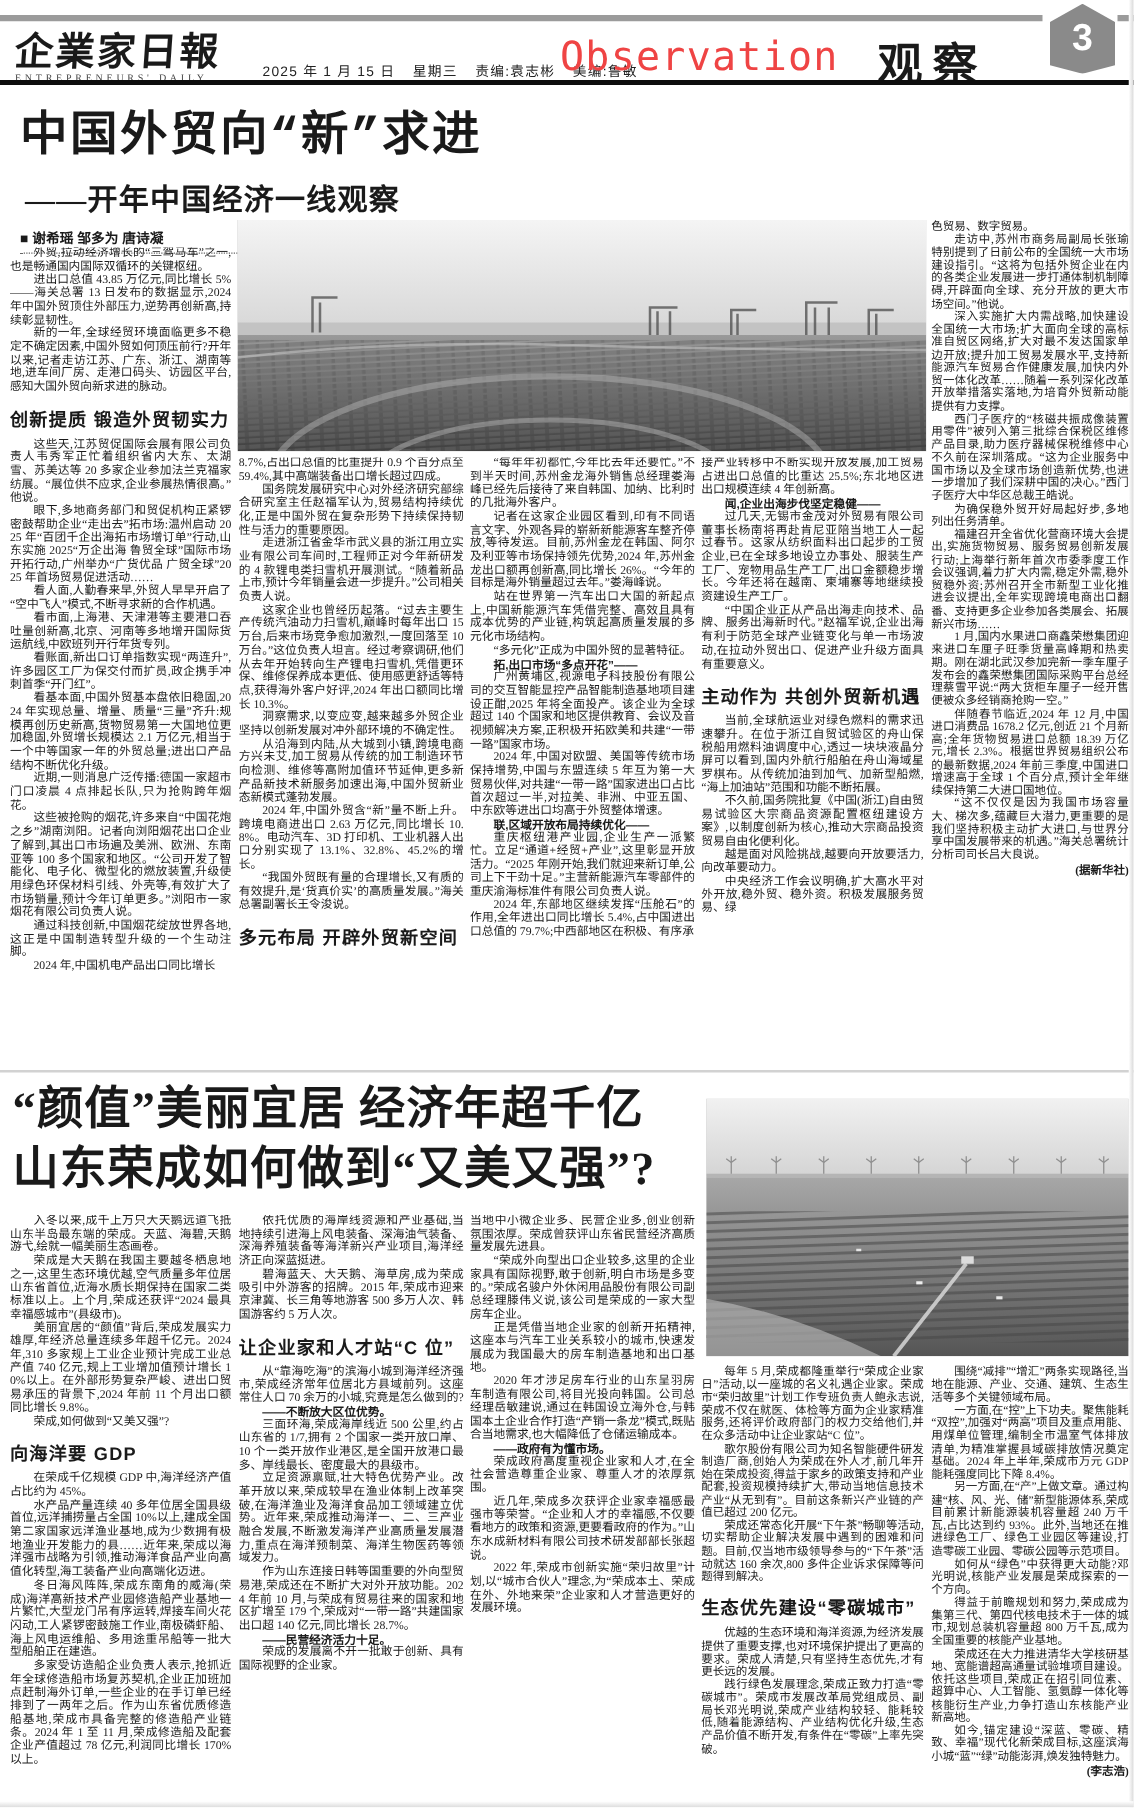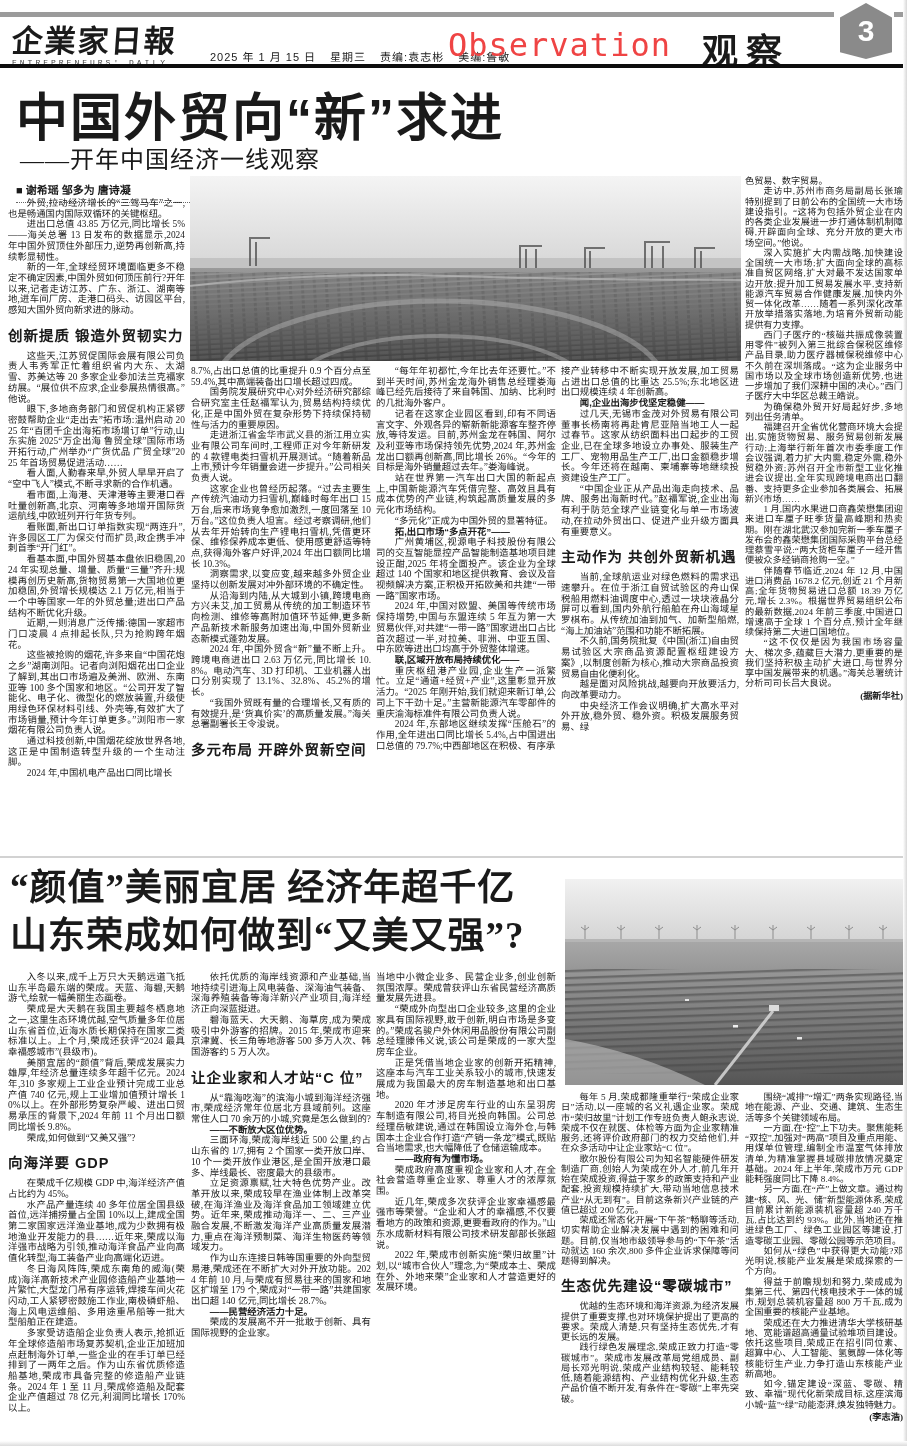--- a/index.html
+++ b/index.html
@@ -7,30 +7,30 @@
         font-family:"Liberation Serif","DejaVu Serif",serif;color:#1a1a1a;}
   
   .topbar{position:absolute;left:0;top:12px;width:834px;height:5px;background:#9b9b9b;}
   .topbar-r{position:absolute;left:894px;top:12px;width:13px;height:5px;background:#9b9b9b;}
   .page-tag{position:absolute;left:840px;top:3px;width:52px;height:56px;background:#8a8a8a;
             clip-path:polygon(50% 0,100% 26%,100% 88%,50% 100%,0 88%,0 26%);
             display:flex;align-items:center;justify-content:center;}
   .page-tag span{color:#fff;font:bold 30px "Liberation Sans",sans-serif;}
   .masthead{position:absolute;left:12px;top:16px;}
   .masthead .cn{font-size:31px;font-weight:900;letter-spacing:2px;font-family:"Liberation Serif",serif;transform:skewX(-4deg);}
-  .masthead .en{font-size:8px;letter-spacing:3px;color:#444;margin-top:-3px;font-family:Liberation Mono, monospace;}
+  .masthead .en{font-size:8px;letter-spacing:3px;color:#444;margin-top:-3px;font-family:Liberation Serif, serif;}
   .dateline{position:absolute;left:210px;top:48px;font:11px "Liberation Sans",sans-serif;color:#222;letter-spacing:1px;}
   .dateline span{margin-right:14px;}
   .obs-en{position:absolute;left:448px;top:26px;font:32px "DejaVu Sans Mono",monospace;color:#ef4444;letter-spacing:1px;}
   .obs-cn{position:absolute;left:702px;top:22px;font:900 36px "Liberation Sans",sans-serif;letter-spacing:8px;}
   .black-rule{position:absolute;left:0;top:64px;width:907px;height:4px;background:#0d0d0d;}
   
-  .a1-headline{position:absolute;left:16px;top:76px;font-size:52px;font-weight:900;letter-spacing:2px;
-               font-family:Liberation Sans, sans-serif;}
-  .a1-subline{position:absolute;left:20px;top:140px;font-size:24px;font-weight:400;letter-spacing:1px;}
+  .a1-headline{position:absolute;left:16px;top:76px;font-size:38px;font-weight:900;letter-spacing:2px;
+               font-family:Liberation Mono, monospace;}
+  .a1-subline{position:absolute;left:20px;top:140px;font-size:24px;font-weight:700;letter-spacing:1px;}
   .a1-byline{position:absolute;left:16px;top:181px;width:336px;font:bold 11px "Liberation Sans",sans-serif;
              border-bottom:1px dotted #666;padding-bottom:5px;}
   
   .photo{position:absolute;overflow:hidden;background:#cfcfcf;}
   #photo1{left:190px;top:176px;width:551px;height:185px;}
   #photo2{left:565px;top:879px;width:338px;height:206px;}
   
   .col{position:absolute;overflow:hidden;}
   #a1c1{left:8px;  top:198px;width:177px;height:614px;}
   #a1c2{left:191px;top:366px;width:180px;height:489px;}

